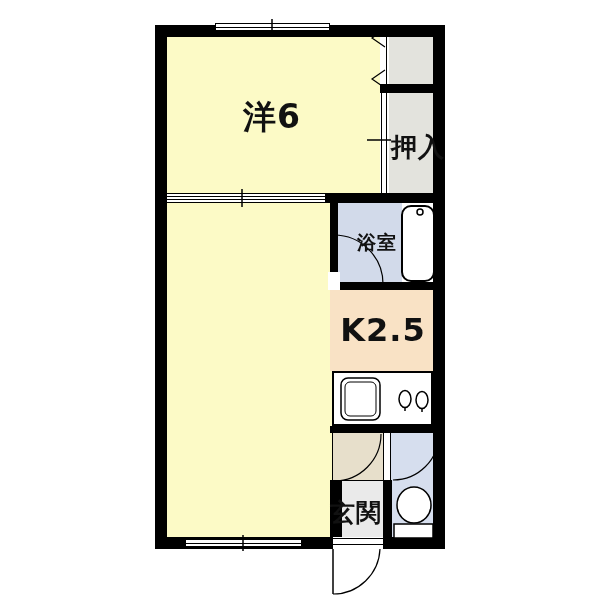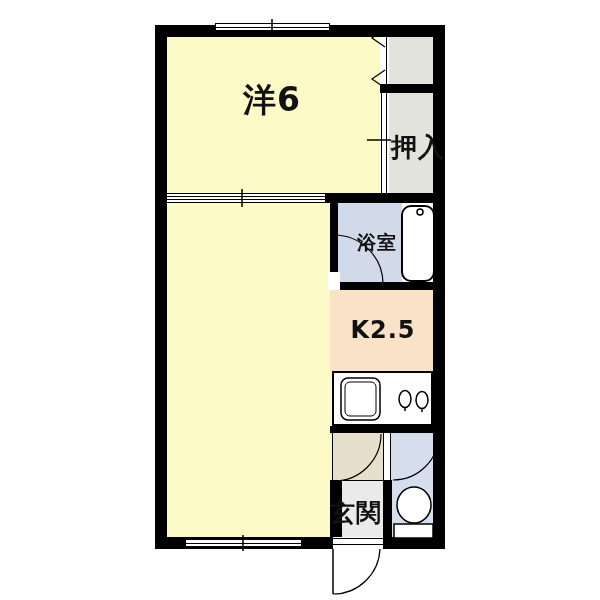--- a/index.html
+++ b/index.html
@@ -101,19 +101,19 @@
 
   <svg width="600" height="600" viewBox="0 0 600 600">
     <rect x="341" y="378" width="39" height="42" rx="7" fill="#fff" stroke="#000" stroke-width="1.5"></rect>
     <rect x="345" y="382" width="31" height="34" rx="5" fill="none" stroke="#000" stroke-width="1"></rect>
     <ellipse cx="405" cy="399" rx="6" ry="8.5" fill="#fff" stroke="#000" stroke-width="1.5"></ellipse>
     <path d="M405,407.5 V411" stroke="#000" stroke-width="1.5" fill="none"></path>
     <ellipse cx="422" cy="400" rx="6" ry="8.5" fill="#fff" stroke="#000" stroke-width="1.5"></ellipse>
     <path d="M422,408.5 V412" stroke="#000" stroke-width="1.5" fill="none"></path>
   </svg>
 
-  <div class="lbl" style="left:272px;top:99px;font-size:33px;">洋6</div>
+  <div class="lbl" style="left:272px;top:116px;font-size:33px;">洋6</div>
   <div class="lbl" style="left:418px;top:147px;font-size:26px;">押入</div>
   <div class="lbl" style="left:377px;top:242px;font-size:19px;">浴室</div>
-  <div class="lbl" style="left:383px;top:330px;font-size:24px;">K2.5</div>
+  <div class="lbl" style="left:383px;top:330px;font-size:32px;">K2.5</div>
   <div class="lbl" style="left:356px;top:512px;font-size:25px;">玄関</div>
 
 </div>
 
 </body></html>

